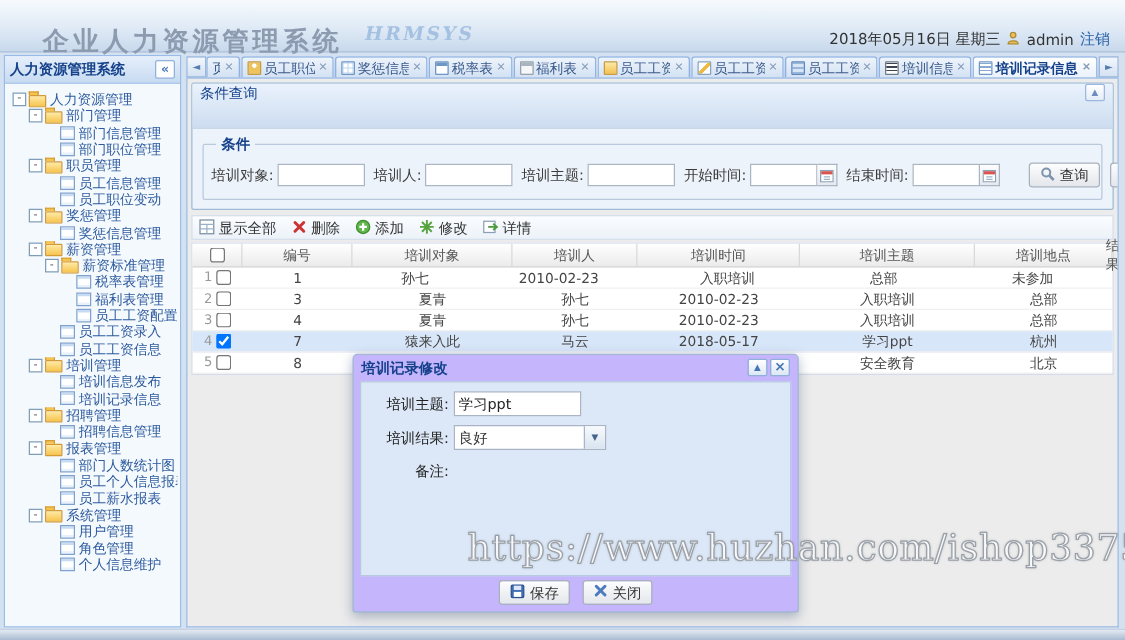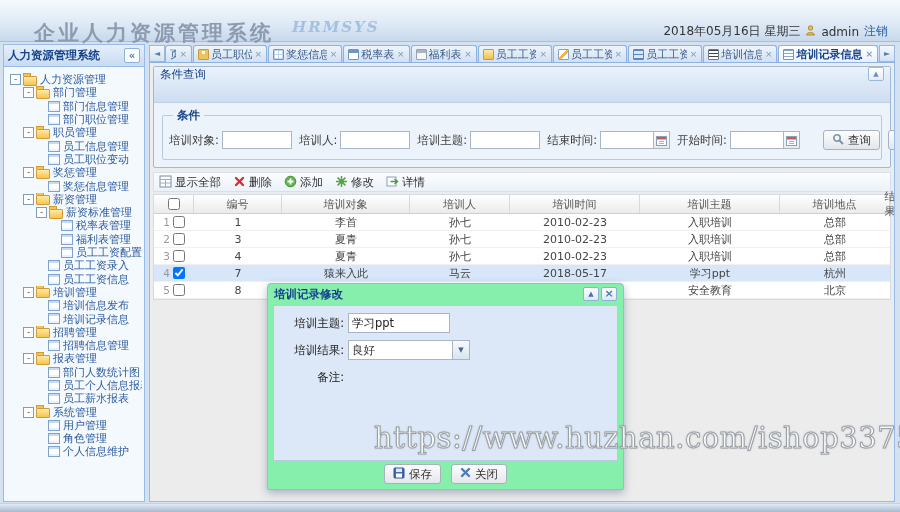--- a/index.html
+++ b/index.html
@@ -100,22 +100,22 @@
   .gh{display:flex;align-items:center;justify-content:center;border-right:1px solid #d9d9d9;font-size:11px}
   .grow{display:flex;height:17px;align-items:center;border-bottom:1px solid #f0f0f0;color:#444;cursor:pointer}
   .grow.selected{background:#d8e6f9}
   .gc{display:flex;align-items:center;justify-content:center;font-size:11px;overflow:hidden;white-space:nowrap}
   .c0{width:40px;flex:none}.c1{width:88px;flex:none}.c2{width:128px;flex:none}.c3{width:100px;flex:none}
   .c4{width:130px;flex:none}.c5{width:140px;flex:none}.c6{width:110px;flex:none}.c7{flex:1;min-width:0}
   .rownum{color:#999;margin-right:3px;font-size:10.5px}
   input[type=checkbox]{width:12px;height:12px;margin:0}
 
   
-  .modal{position:absolute;left:267px;top:283px;width:357px;height:207px;z-index:20;
-    background:#86efac;border:1px solid #a0b6d4;border-radius:4px 4px 2px 2px;
+  .modal{position:absolute;left:282px;top:283px;width:357px;height:207px;z-index:20;
+    background:#c4b5fd;border:1px solid #a0b6d4;border-radius:4px 4px 2px 2px;
     box-shadow:0 3px 9px rgba(60,80,120,.38)}
   .modal-header{height:20px;display:flex;align-items:center;padding:0 6px;color:#15428b;
     font-weight:bold;font-size:11.5px}
   .mtools{margin-left:auto;display:flex;gap:2px}
   .mtool{width:16px;height:14px;border:1px solid #8fb0d8;background:linear-gradient(#ffffff,#dce8f5);
     border-radius:2px;color:#4576b2;text-align:center;cursor:pointer}
   .mtool.min{font-size:7px;line-height:13px}
   .mtool.close{font-size:11px;line-height:12px;font-weight:bold}
   .modal-body{position:absolute;left:5px;right:5px;top:21px;bottom:28px;background:#dce8f7;
     border:1px solid #b7c9e0}
@@ -365,33 +365,33 @@
                 </span>
                 <span class="qfield">
                   <label>培训人:</label>
                   <input class="qinput" style="">
                 </span>
                 <span class="qfield">
                   <label>培训主题:</label>
                   <input class="qinput" style="">
                 </span>
                 <span class="qfield">
-                  <label>结束时间:</label>
+                  <label>开始时间:</label>
                   <input class="qinput date" style="">
                   <span class="cal-btn">
                     <svg width="11" height="11">
                       <rect x="0.5" y="1.5" width="10" height="9" fill="#fff" stroke="#8aa0b8"></rect>
                       <rect x="1" y="2" width="9" height="2.5" fill="#d9534f"></rect>
                       <line x1="3" y1="6.5" x2="8" y2="6.5" stroke="#9ab4cc"></line>
                       <line x1="3" y1="8.5" x2="8" y2="8.5" stroke="#9ab4cc"></line>
                     </svg>
                   </span>
                 </span>
                 <span class="qfield">
-                  <label>开始时间:</label>
+                  <label>结束时间:</label>
                   <input class="qinput date" style="">
                   <span class="cal-btn">
                     <svg width="11" height="11">
                       <rect x="0.5" y="1.5" width="10" height="9" fill="#fff" stroke="#8aa0b8"></rect>
                       <rect x="1" y="2" width="9" height="2.5" fill="#d9534f"></rect>
                       <line x1="3" y1="6.5" x2="8" y2="6.5" stroke="#9ab4cc"></line>
                       <line x1="3" y1="8.5" x2="8" y2="8.5" stroke="#9ab4cc"></line>
                     </svg>
                   </span>
                 </span>
@@ -475,21 +475,20 @@
           <div class="gh c6">培训地点</div>
           <div class="gh c7">结果</div>
         </div>
       <div id="gbody">
           <div class="grow">
             <div class="gc c0">
               <span class="rownum">1</span>
               <input type="checkbox" style="">
             </div>
             <div class="gc c1">1</div>
-            <div class="gc c2">李首</div>
             <div class="gc c3">孙七</div>
             <div class="gc c4">2010-02-23</div>
             <div class="gc c5">入职培训</div>
             <div class="gc c6">总部</div>
             <div class="gc c7">未参加</div>
           </div>
           <div class="grow">
             <div class="gc c0">
               <span class="rownum">2</span>
               <input type="checkbox" style="">

